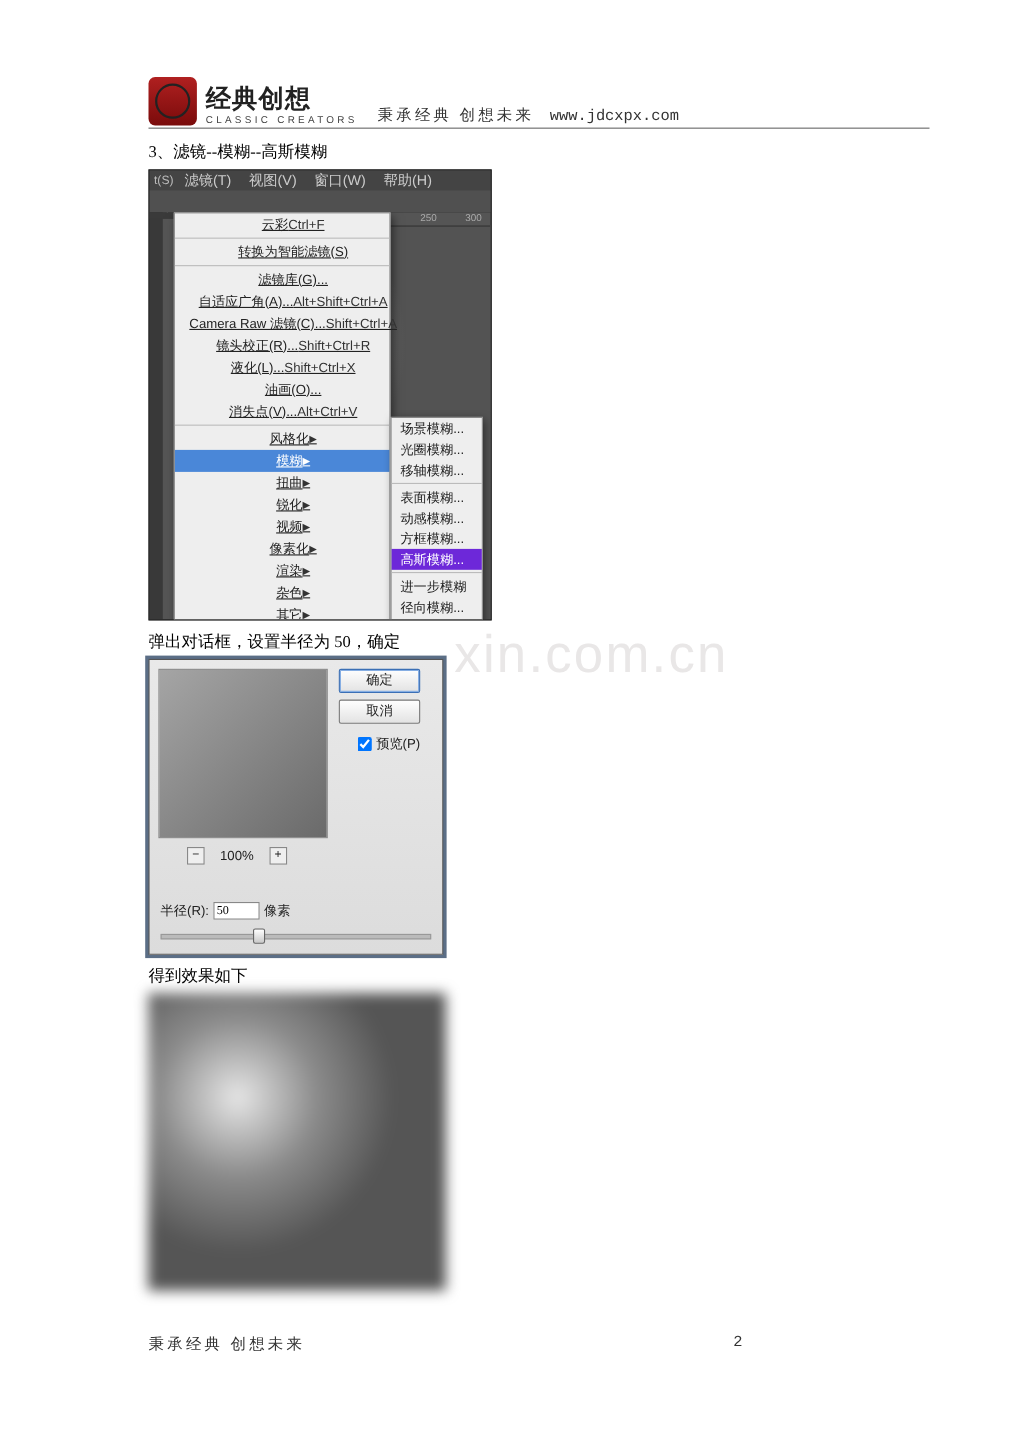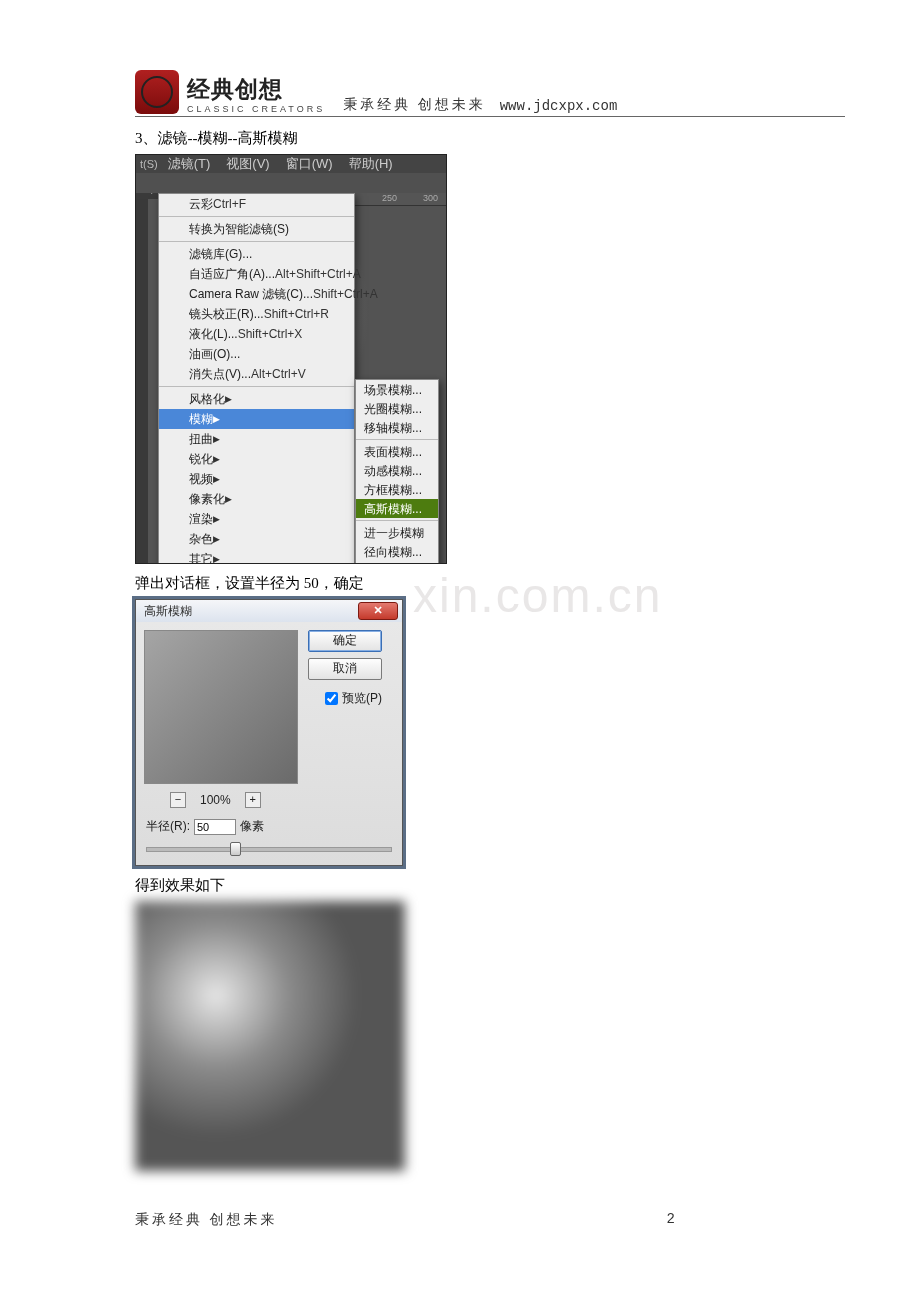--- a/index.html
+++ b/index.html
@@ -126,25 +126,26 @@
     width: 195px;
     background: #eee;
     color: #222;
     border: 1px solid #888;
     box-shadow: 2px 3px 8px rgba(0,0,0,.5);
     z-index: 5;
     font-size: 12px;
   }
   .dropdown .row {
     display: flex;
-    justify-content: flex-start;
+    justify-content: center;
     align-items: center;
     padding: 2px 10px 2px 30px;
     height: 16px;
     white-space: nowrap;
+    text-decoration: underline;
   }
   .dropdown .row.sel {
     background: #4a87d8;
     color: #fff;
   }
   .dropdown .row .sub { font-size: 12px; color: #333; }
   .dropdown hr {
     border: none;
     border-top: 1px solid #bbb;
     margin: 2px 0;
@@ -161,21 +162,21 @@
     border: 1px solid #888;
     box-shadow: 2px 3px 8px rgba(0,0,0,.5);
     z-index: 6;
     font-size: 12px;
   }
   .submenu .srow {
     padding: 2px 8px;
     height: 15px;
     white-space: nowrap;
   }
-  .submenu .srow.sel { background: #4d7c0f; color: #fff; }
+  .submenu .srow.sel { background: #6d28d9; color: #fff; }
   .submenu hr { border: none; border-top: 1px solid #bbb; margin: 2px 0; }
 
   
   .gb-dialog {
     width: 266px;
     font-family: "Microsoft YaHei","微软雅黑",Tahoma,sans-serif;
     font-size: 12px;
     background: linear-gradient(#e9e9e9,#dcdcdc);
     border: 1px solid #555;
     box-shadow: 0 0 0 3px #5b6e86;
@@ -241,31 +242,33 @@
     width: 14px; height: 14px;
     border: 1px solid #888;
     background: #efefef;
     text-align: center;
     line-height: 12px;
     font-size: 11px;
   }
   .gb-radius {
     padding: 4px 10px 10px 10px;
     display: flex;
-    align-items: flex-end;
+    align-items: flex-start;
     gap: 4px;
     font-size: 12px;
     color: #222;
+    margin-top: 24px;
   }
   .gb-radius input[type=text] {
     width: 36px;
     height: 14px;
     font-size: 11px;
     border: 1px solid #888;
     padding: 0 2px;
+    font-family: Liberation Serif, serif;
   }
   .gb-slider {
     margin: -4px 10px 10px 10px;
     position: relative;
     height: 14px;
   }
   .gb-slider .track {
     position: absolute;
     left: 0; right: 0; top: 6px;
     height: 3px;
@@ -451,24 +454,20 @@
       </div>
     </div>
   </div>
 
   <div class="relwrap">
     <div class="para">弹出对话框，设置半径为 50，确定</div>
     <span class="wm" style="top:-6px; left:278px;">xin.com.cn</span>
   </div>
 
   <div class="gb-dialog">
-    <div class="gb-title">
-      <span>高斯模糊</span>
-      <div class="gb-close">✕</div>
-    </div>
     <div class="gb-body">
       <div>
         <div class="gb-preview"></div>
       </div>
       <div class="gb-btns">
         <div class="gb-btn default">确定</div>
         <div class="gb-btn">取消</div>
         <label class="gb-check">
           <input type="checkbox" checked="" style="">
           <span>预览(P)</span>

